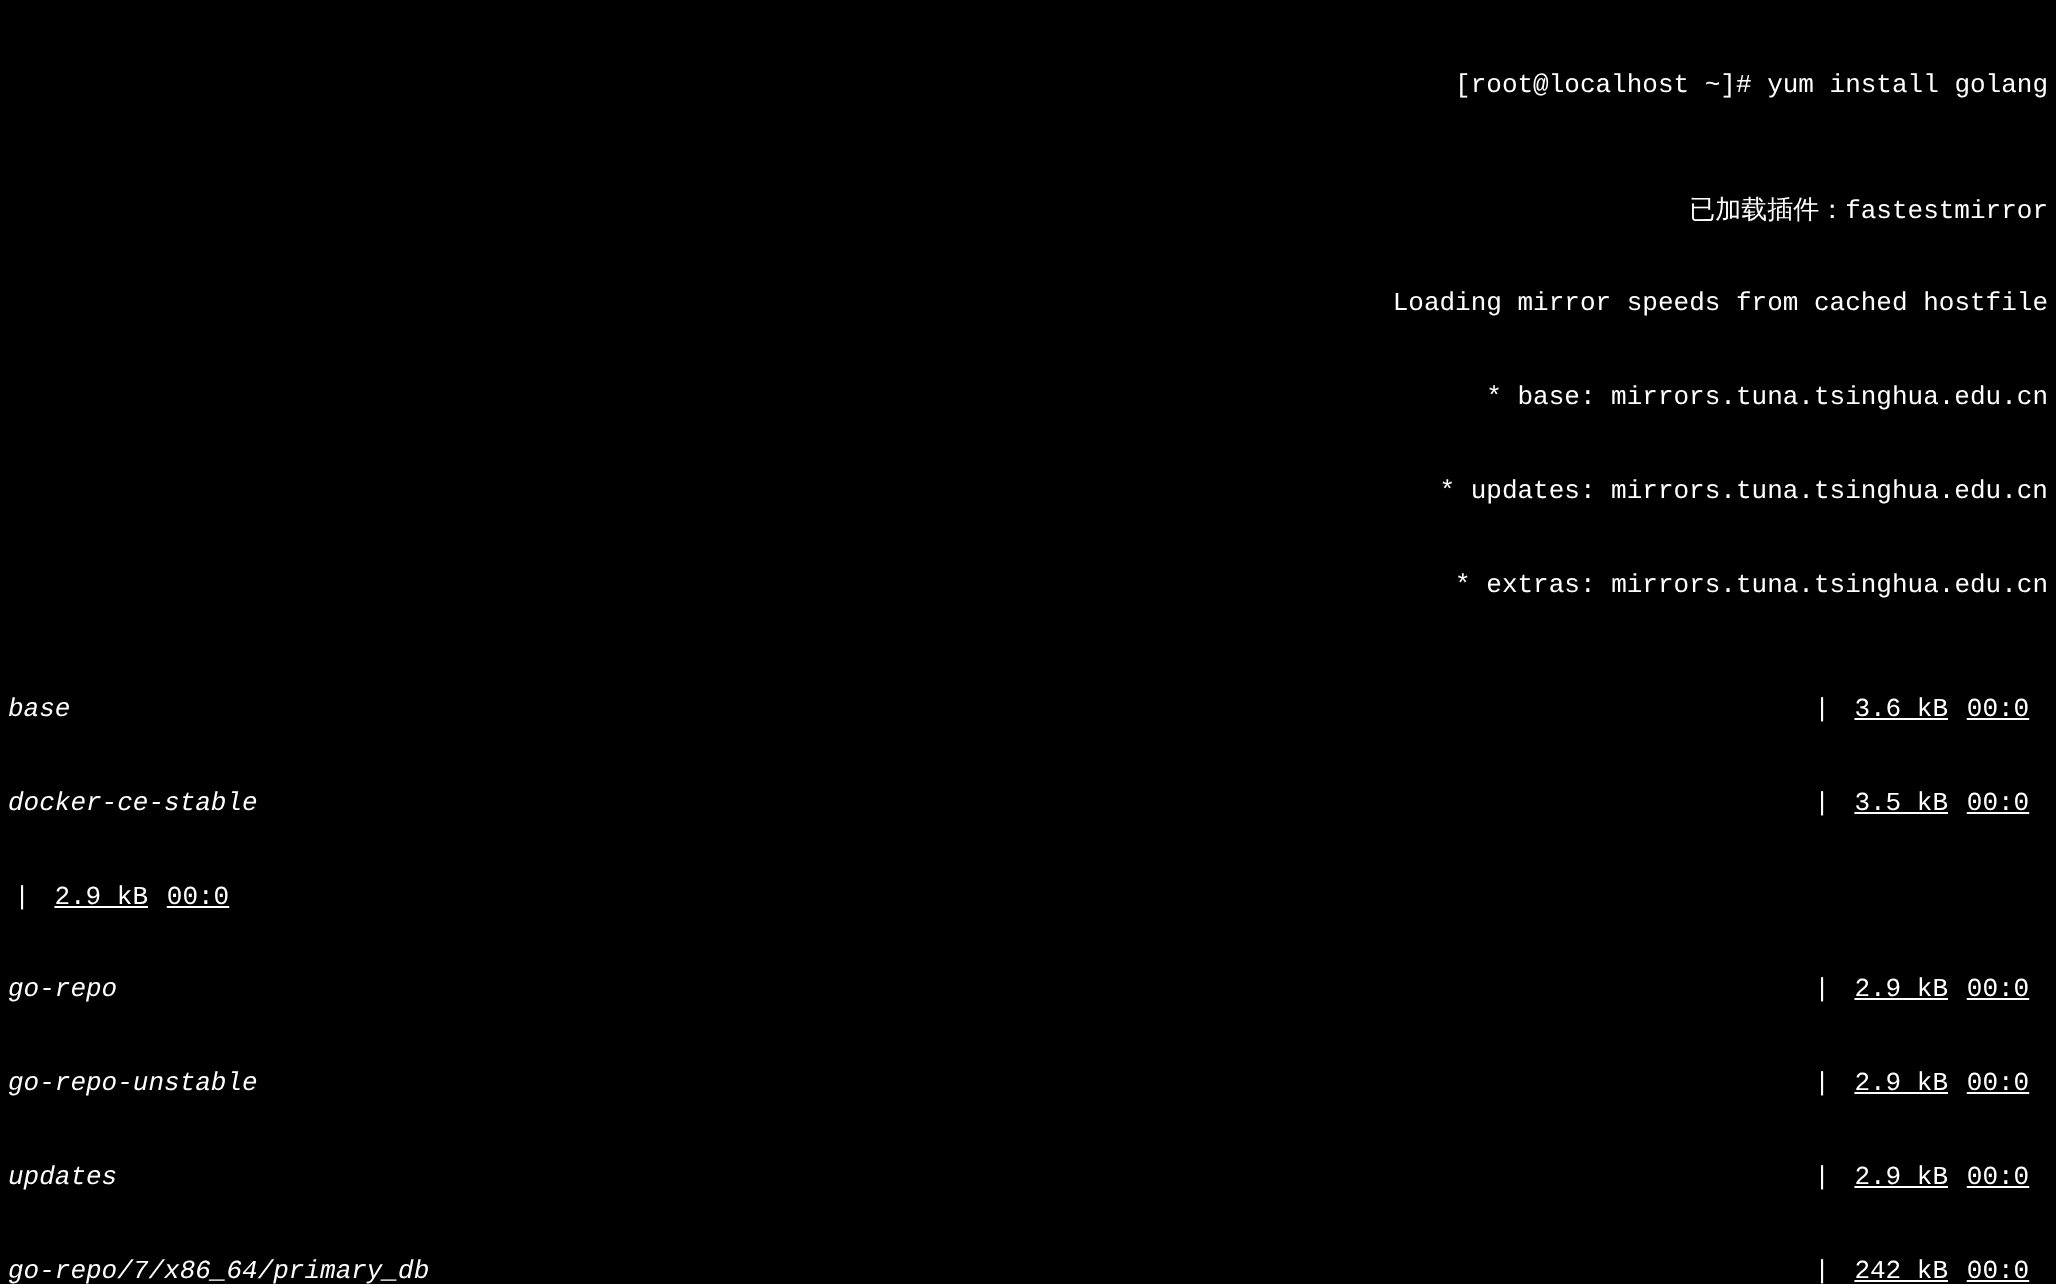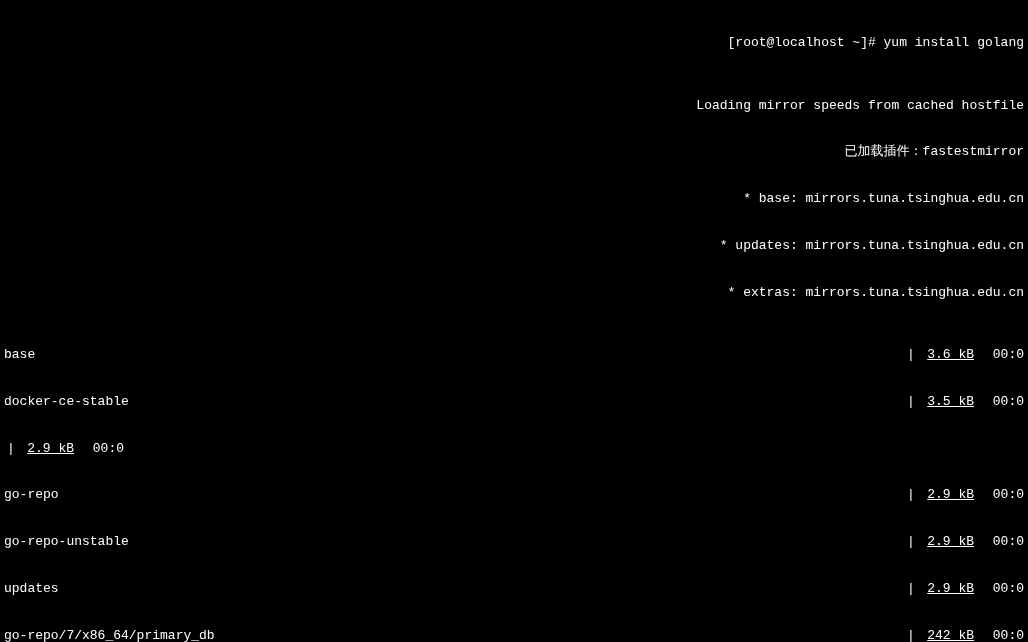--- a/index.html
+++ b/index.html
@@ -22,43 +22,45 @@
     .line {
       min-height: 15px;
       text-align: right;
     }
     .repo-row {
       display: flex;
       width: 100%;
     }
     .repo-name {
       flex: 1;
+      font-style: italic;
     }
     .repo-sep {
       width: 14px;
       text-align: center;
     }
     .repo-size {
       width: 56px;
       text-align: right;
       text-decoration: underline;
     }
     .repo-time {
       width: 50px;
-      text-align: right;
+      text-align: center;
+      text-decoration: underline;
     }
   </style>
 </head>
 <body>
 
 <div class="terminal">
   <div class="line">[root@localhost ~]# yum install golang</div>
 
+  <div class="line">已加载插件：fastestmirror</div>
   <div class="line">Loading mirror speeds from cached hostfile</div>
-  <div class="line">已加载插件：fastestmirror</div>
   <div class="line"> * base: mirrors.tuna.tsinghua.edu.cn</div>
   <div class="line"> * updates: mirrors.tuna.tsinghua.edu.cn</div>
   <div class="line"> * extras: mirrors.tuna.tsinghua.edu.cn</div>
 
   <div class="repo-row">
     <span class="repo-name">base</span>
     <span class="repo-sep">|</span>
     <span class="repo-size">3.6 kB</span>
     <span class="repo-time">00:0</span>
   </div>

